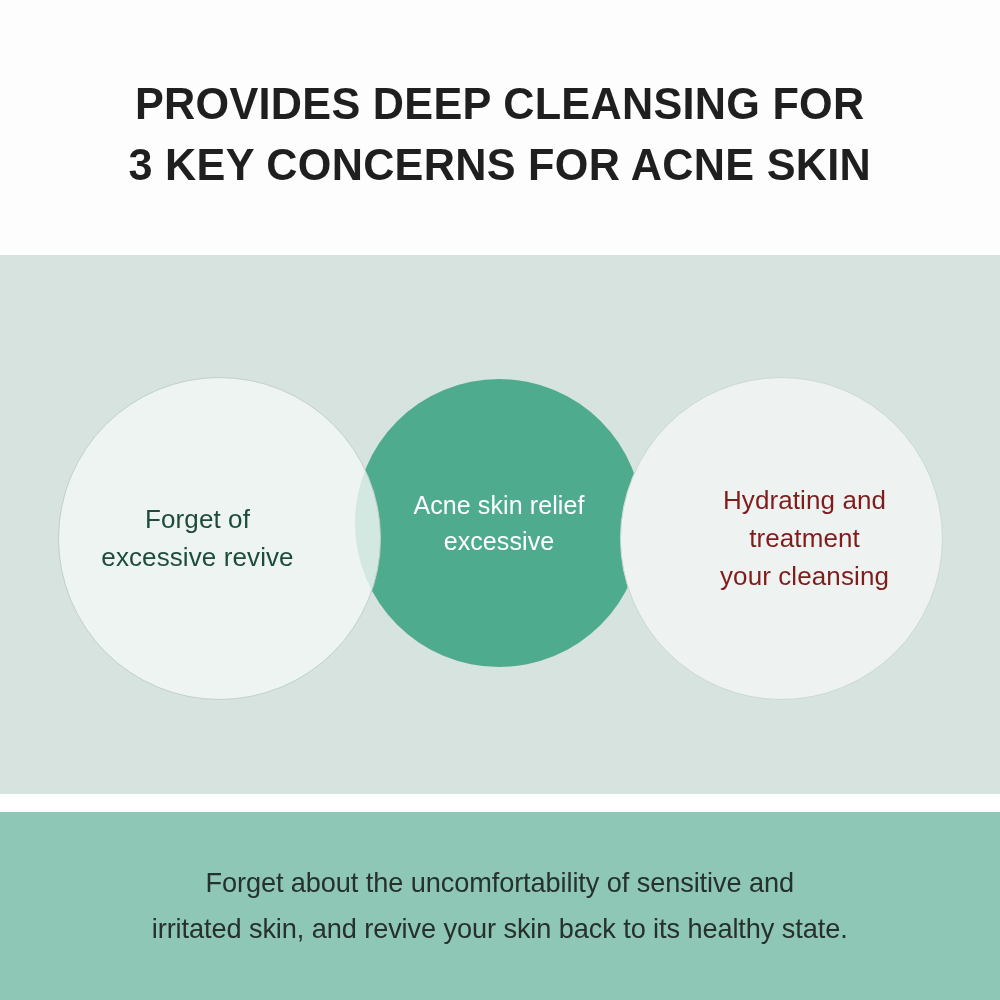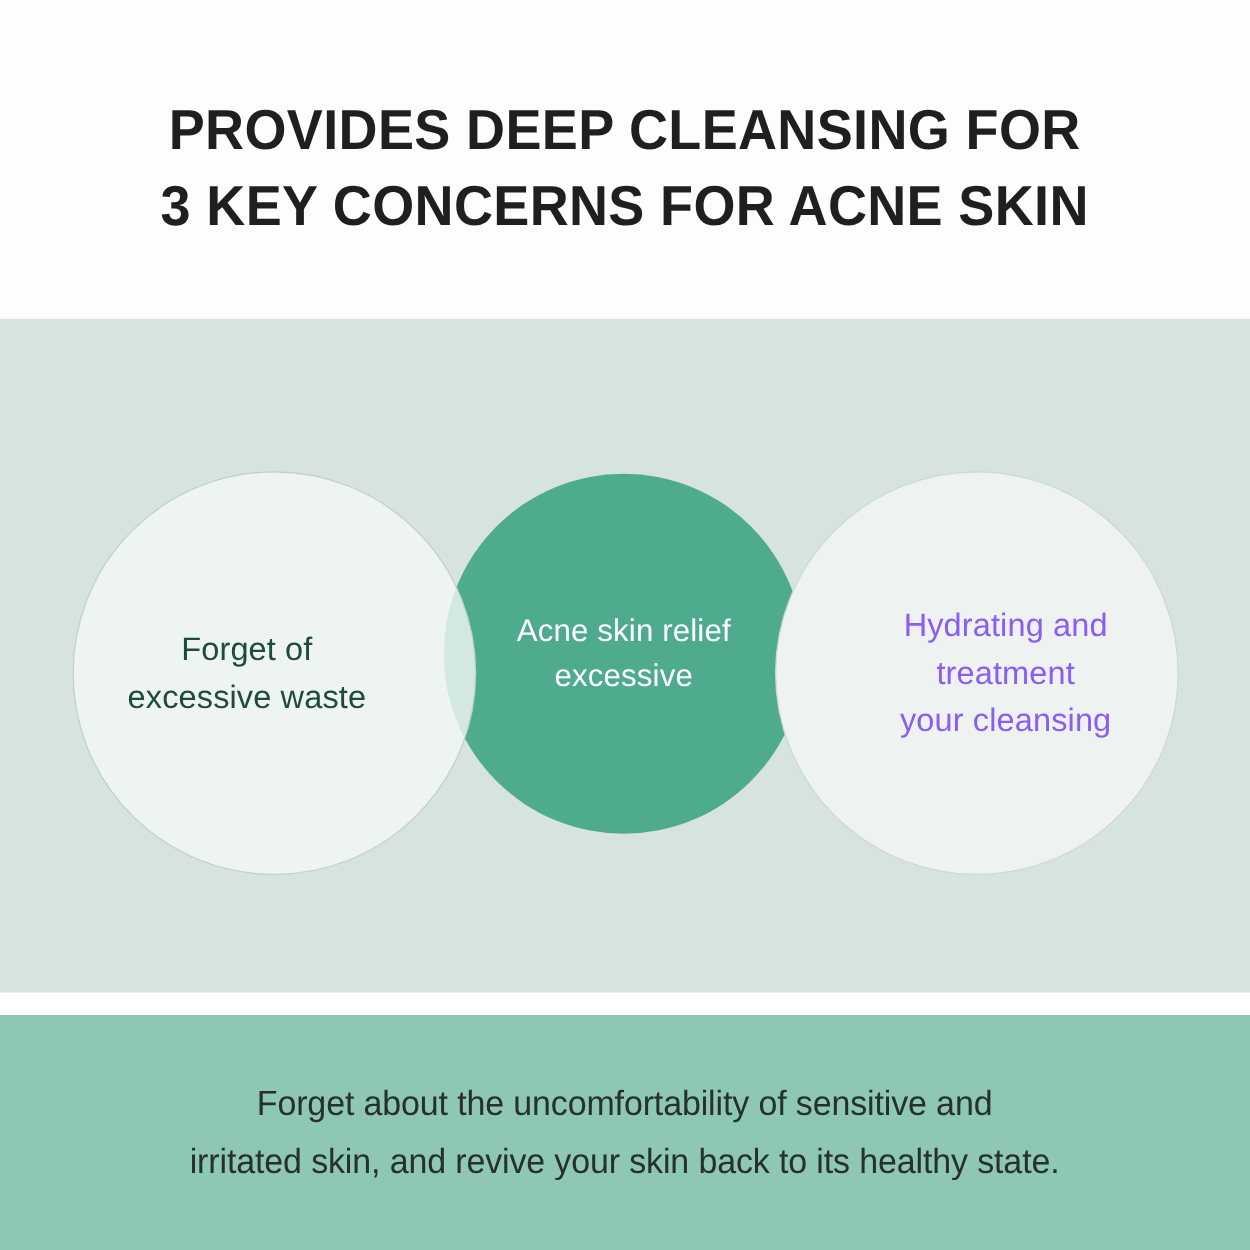--- a/index.html
+++ b/index.html
@@ -116,21 +116,21 @@
   .circle-right {
     left: 620px;
     top: 122px;
     width: 323px;
     height: 323px;
     background: #eef3f1;
     border: 1px solid #ccd8d3;
     z-index: 4;
   }
   .circle-right .circle-label {
-    color: #8b5cf6;
+    color: #7f1d1d;
     font-size: 26px;
     letter-spacing: 0.1px;
     padding-left: 46px;
   }
 
   
   .footer-band {
     position: relative;
     width: 100%;
     height: 192px;
@@ -173,21 +173,21 @@
       <div class="circle circle-center">
         <span class="circle-label">
           <span>Acne skin relief</span><br>
           <span>excessive</span>
         </span>
       </div>
 
       <div class="circle circle-left">
         <span class="circle-label">
           <span>Forget of</span><br>
-          <span>excessive waste</span>
+          <span>excessive revive</span>
         </span>
       </div>
 
       <div class="circle circle-right">
         <span class="circle-label">
           <span>Hydrating and</span><br>
           <span>treatment</span><br>
           <span>your cleansing</span>
         </span>
       </div>

